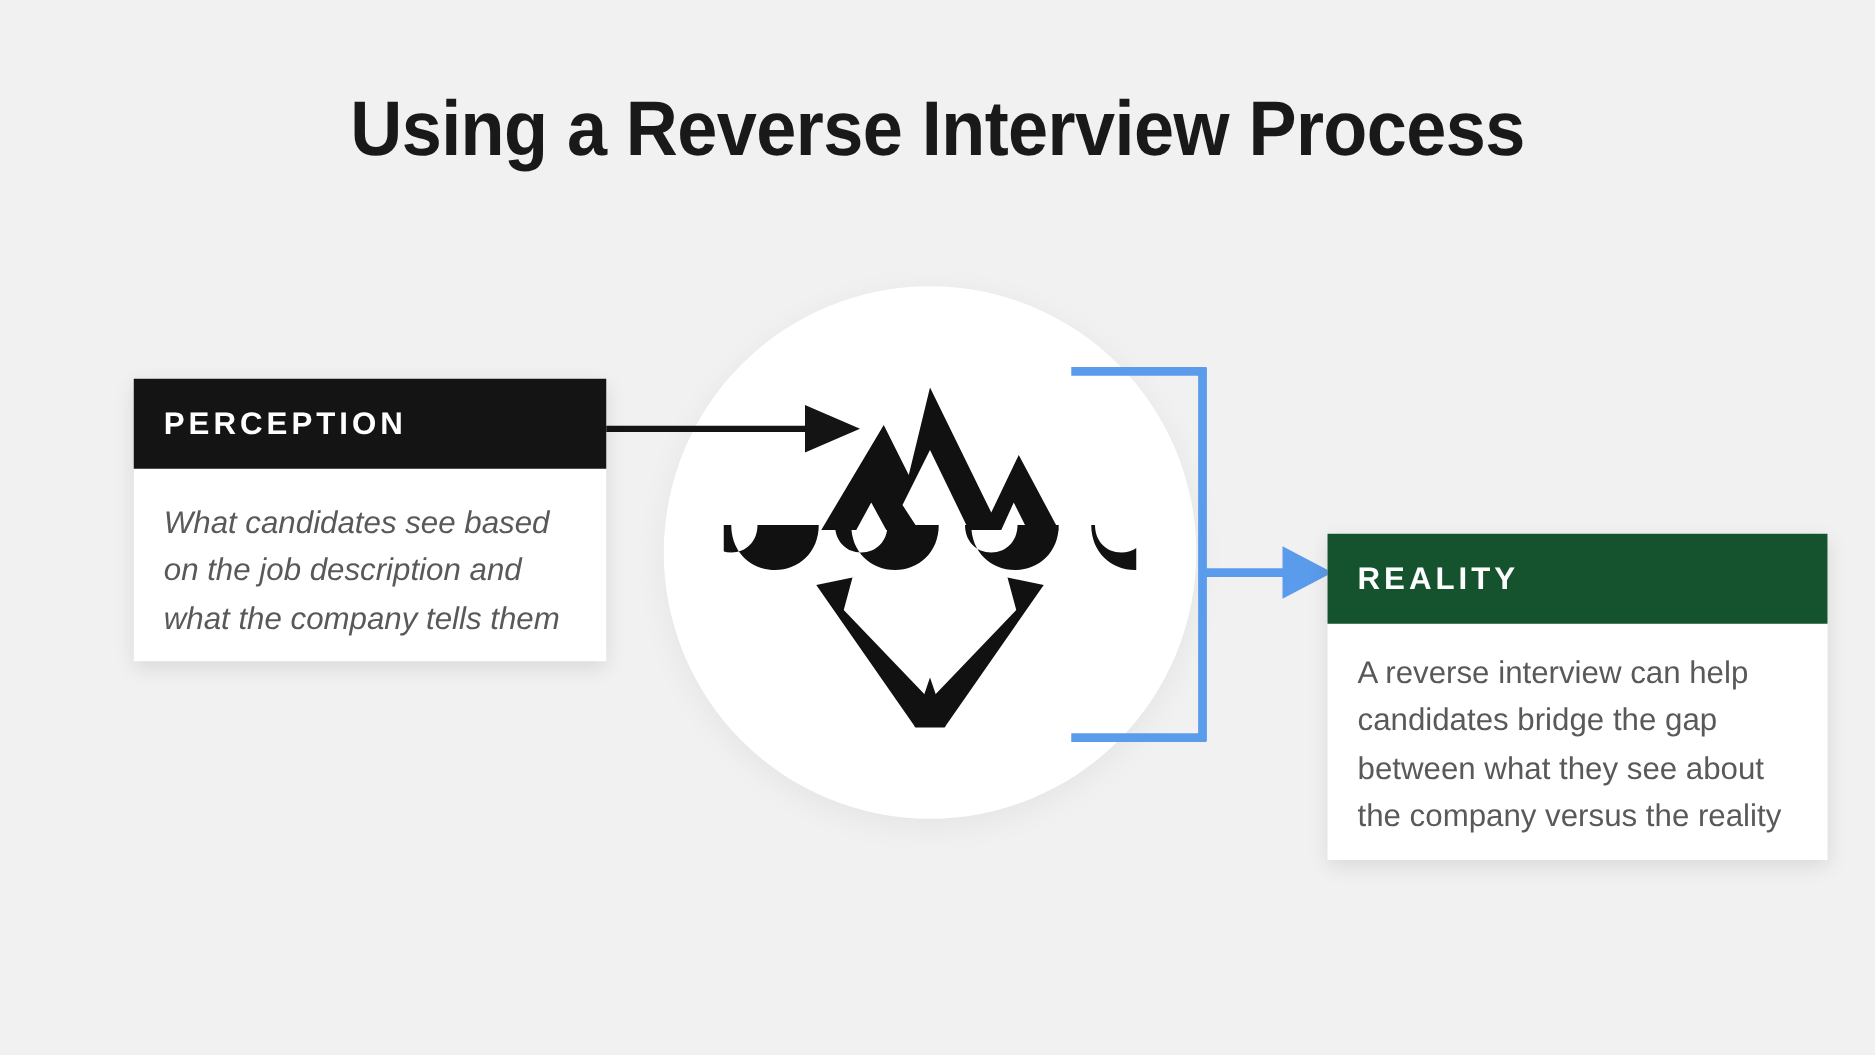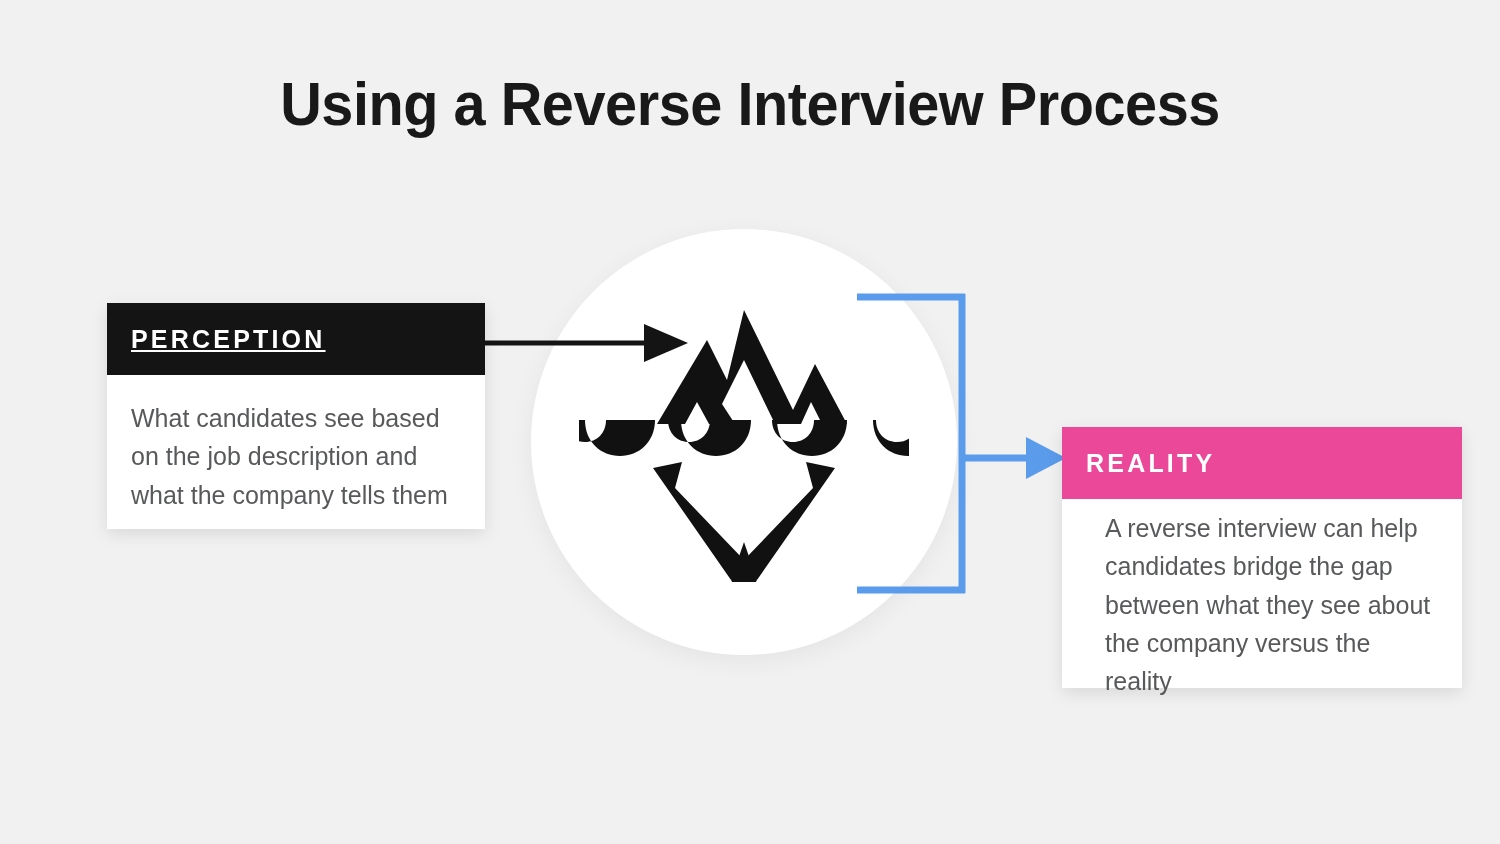--- a/index.html
+++ b/index.html
@@ -88,41 +88,40 @@
   .card-perception {
     left: 107px;
     top: 303px;
     width: 378px;
     height: 226px;
   }
   .card-perception .card-header {
     height: 72px;
     background: #141414;
     padding: 0 0 0 24px;
-    text-decoration: underline;
   }
   .card-perception .card-body {
     padding: 24px 22px 0 24px;
+    font-style: italic;
   }
 
   
   .card-reality {
     left: 1062px;
     top: 427px;
     width: 400px;
     height: 261px;
   }
   .card-reality .card-header {
     height: 72px;
-    background: #ec4899;
+    background: #14532d;
     padding: 0 0 0 24px;
   }
   .card-reality .card-body {
-    padding: 10px 20px 0 24px;
-    margin-left: 19px;
+    padding: 20px 20px 0 24px;
   }
 
   
   .connector {
     position: absolute;
     pointer-events: none;
   }
   .connector-black {
     left: 478px;
     top: 318px;

